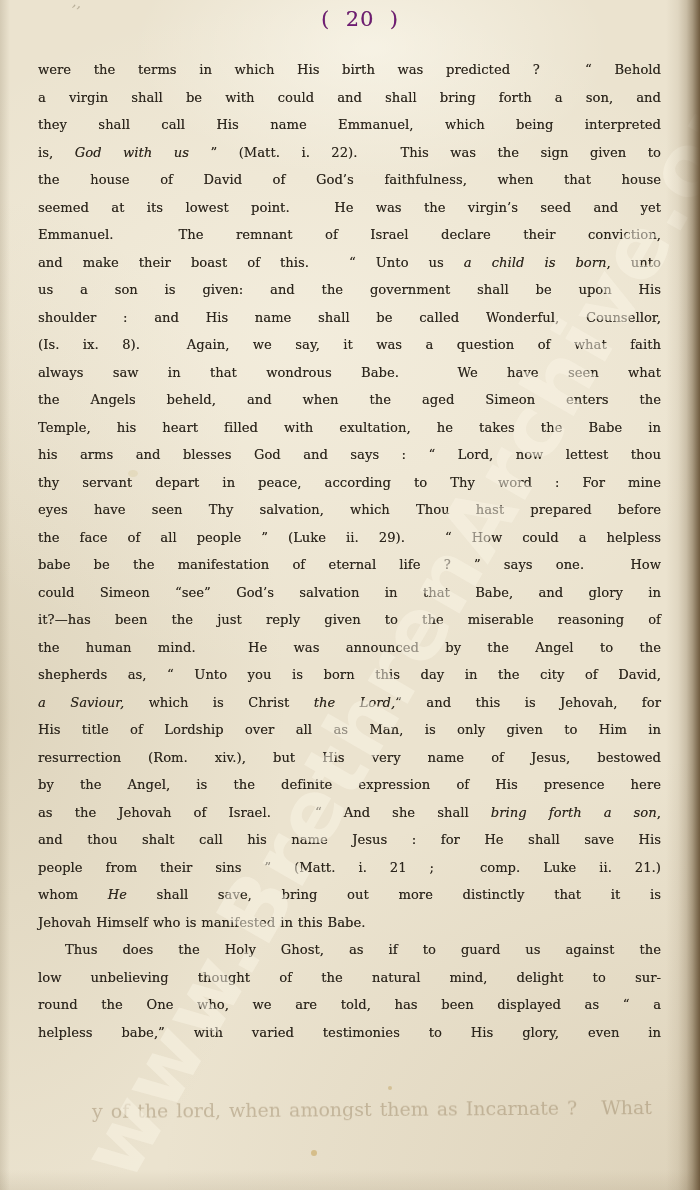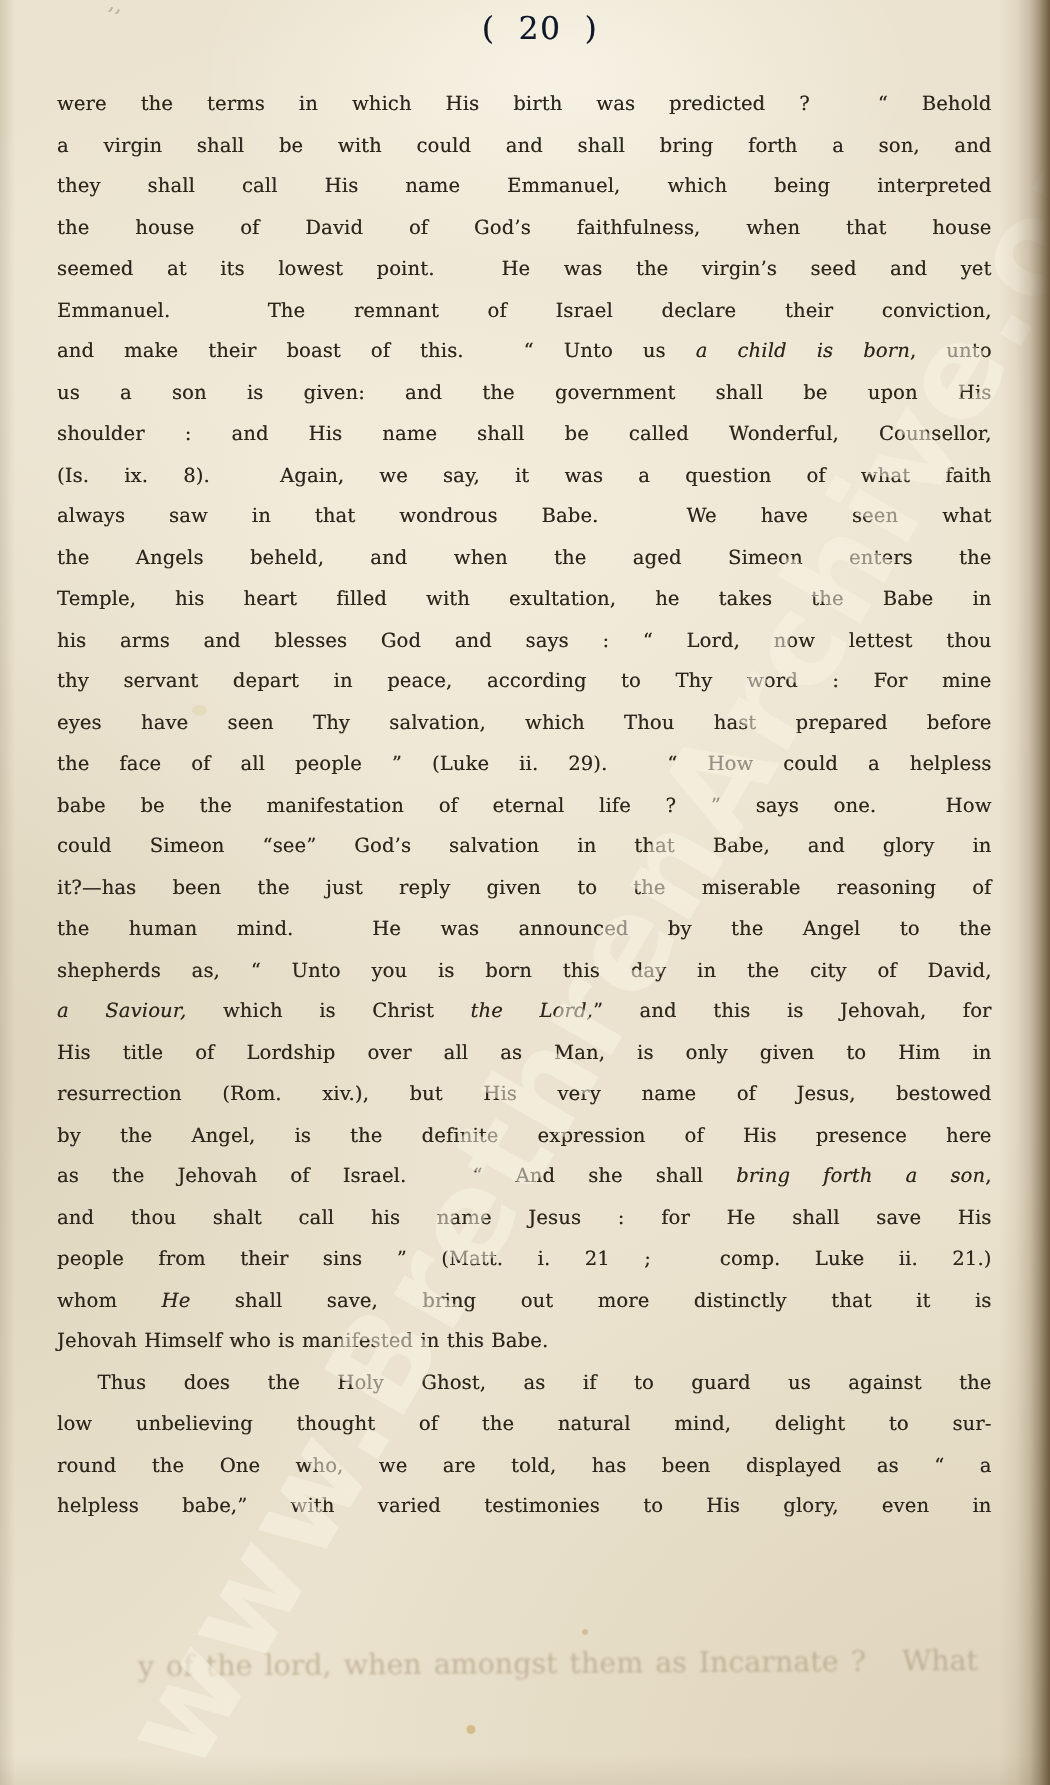--- a/index.html
+++ b/index.html
@@ -9,21 +9,21 @@
       radial-gradient(340px 190px at 53% 4%, rgba(255,253,244,0.55), transparent 70%),
       radial-gradient(720px 520px at 44% 28%, rgba(252,248,236,0.45), transparent 65%),
       radial-gradient(900px 720px at 100% 100%, rgba(168,146,106,0.20), transparent 60%),
       radial-gradient(520px 940px at 0% 60%, rgba(178,163,128,0.22), transparent 55%),
       #ebe3cf;
     font-family:"DejaVu Serif", serif;
     color:#2b251c;
   }
   .page-number{
     position:absolute;top:7px;left:30px;width:660px;text-align:center;
-    font-size:21px;white-space:pre;color:#0f172a;letter-spacing:1px;
+    font-size:21px;white-space:pre;color:#701a75;letter-spacing:1px;
     text-shadow:0.2px 0.2px 0.3px rgba(43,37,28,0.5);
   }
   .pencil-mark{
     position:absolute;left:70px;top:2px;font-size:15px;
     color:rgba(125,112,88,0.45);transform:rotate(18deg);
   }
   .text-block{
     position:absolute;left:38px;top:56px;width:623px;z-index:3;
     text-shadow:0.2px 0.2px 0.35px rgba(43,37,28,0.55);
   }
@@ -74,20 +74,21 @@
 <body>
 
 <div class="pencil-mark">’’</div>
 
 <div class="page-number">(  20  )</div>
 
 <div class="text-block">
     <div class="line"><span>were the terms in which His birth was predicted ?  “ Behold</span></div>
     <div class="line"><span>a virgin shall be with could and shall bring forth a son, and</span></div>
     <div class="line"><span>they shall call His name Emmanuel, which being interpreted</span></div>
+    <div class="line"><span>is, </span><span class="it">God with us</span><span> ” (Matt. i. 22).  This was the sign given to</span></div>
     <div class="line"><span>the house of David of God’s faithfulness, when that house</span></div>
     <div class="line"><span>seemed at its lowest point.  He was the virgin’s seed and yet</span></div>
     <div class="line"><span>Emmanuel.  The remnant of Israel declare their conviction,</span></div>
     <div class="line"><span>and make their boast of this.  “ Unto us </span><span class="it">a child is born</span><span>, unto</span></div>
     <div class="line"><span>us a son is given: and the government shall be upon His</span></div>
     <div class="line"><span>shoulder : and His name shall be called Wonderful, Counsellor,</span></div>
     <div class="line"><span>(Is. ix. 8).  Again, we say, it was a question of what faith</span></div>
     <div class="line"><span>always saw in that wondrous Babe.  We have seen what</span></div>
     <div class="line"><span>the Angels beheld, and when the aged Simeon enters the</span></div>
     <div class="line"><span>Temple, his heart filled with exultation, he takes the Babe in</span></div>

